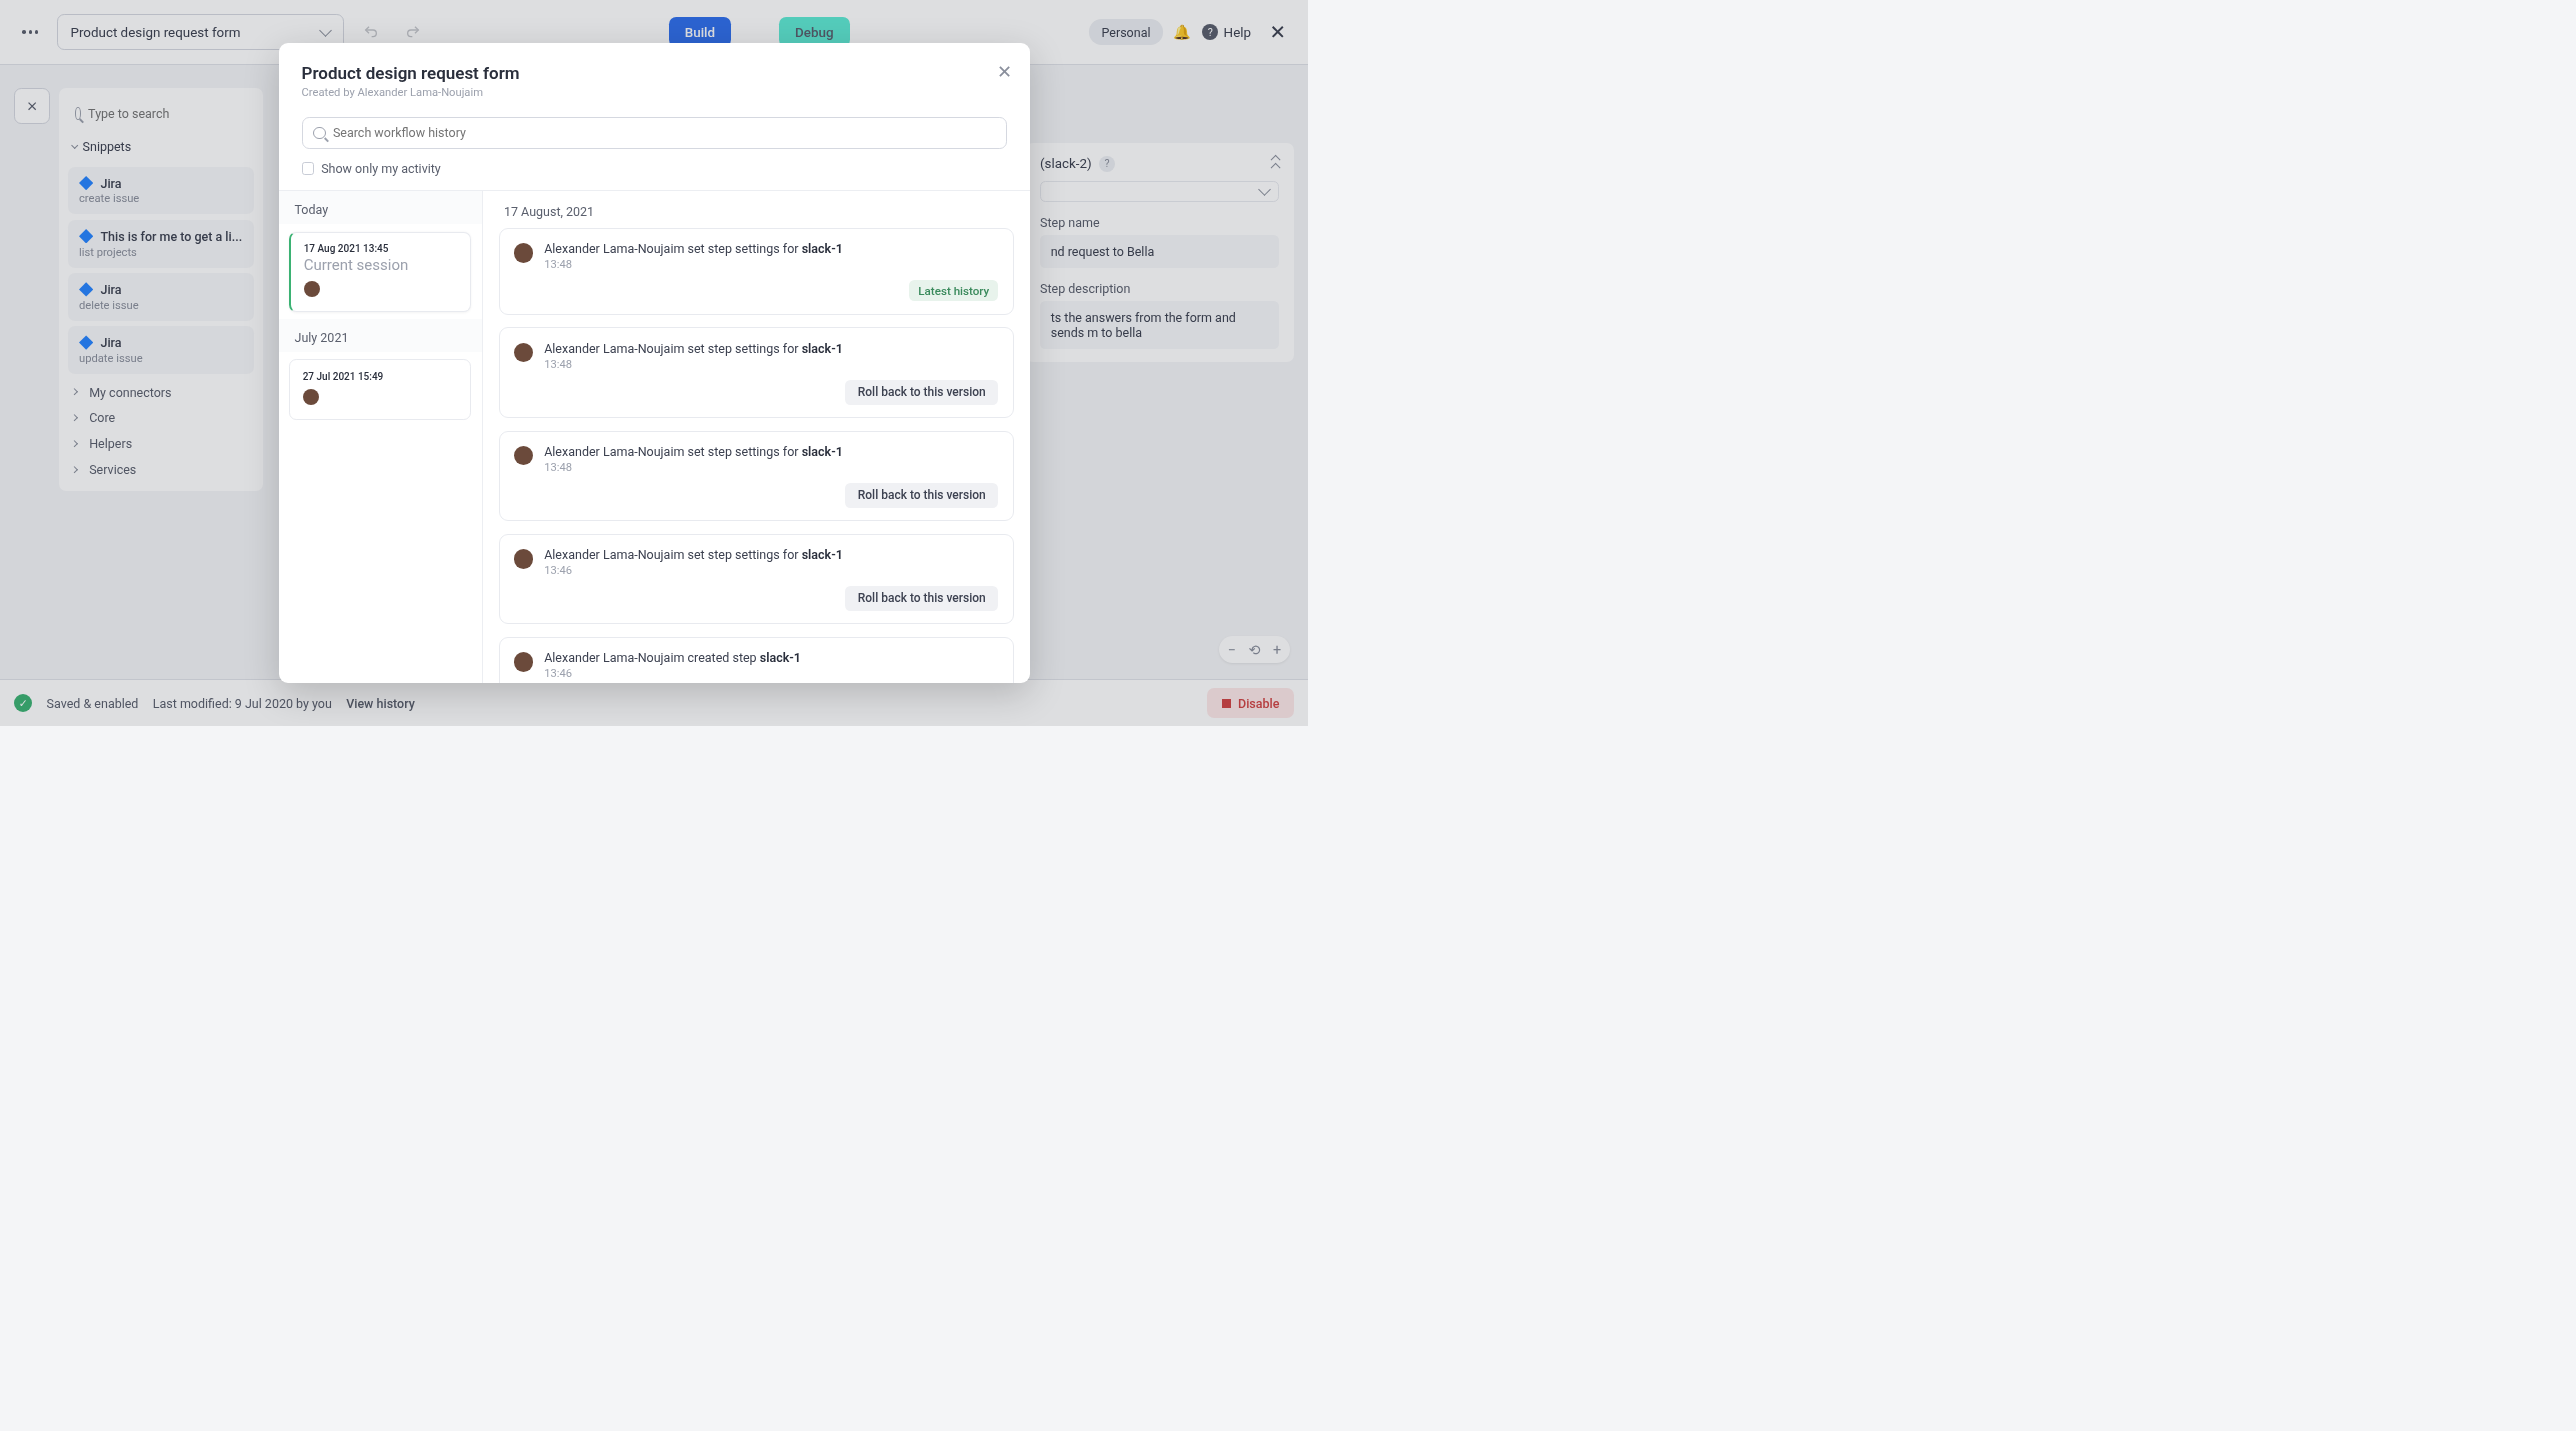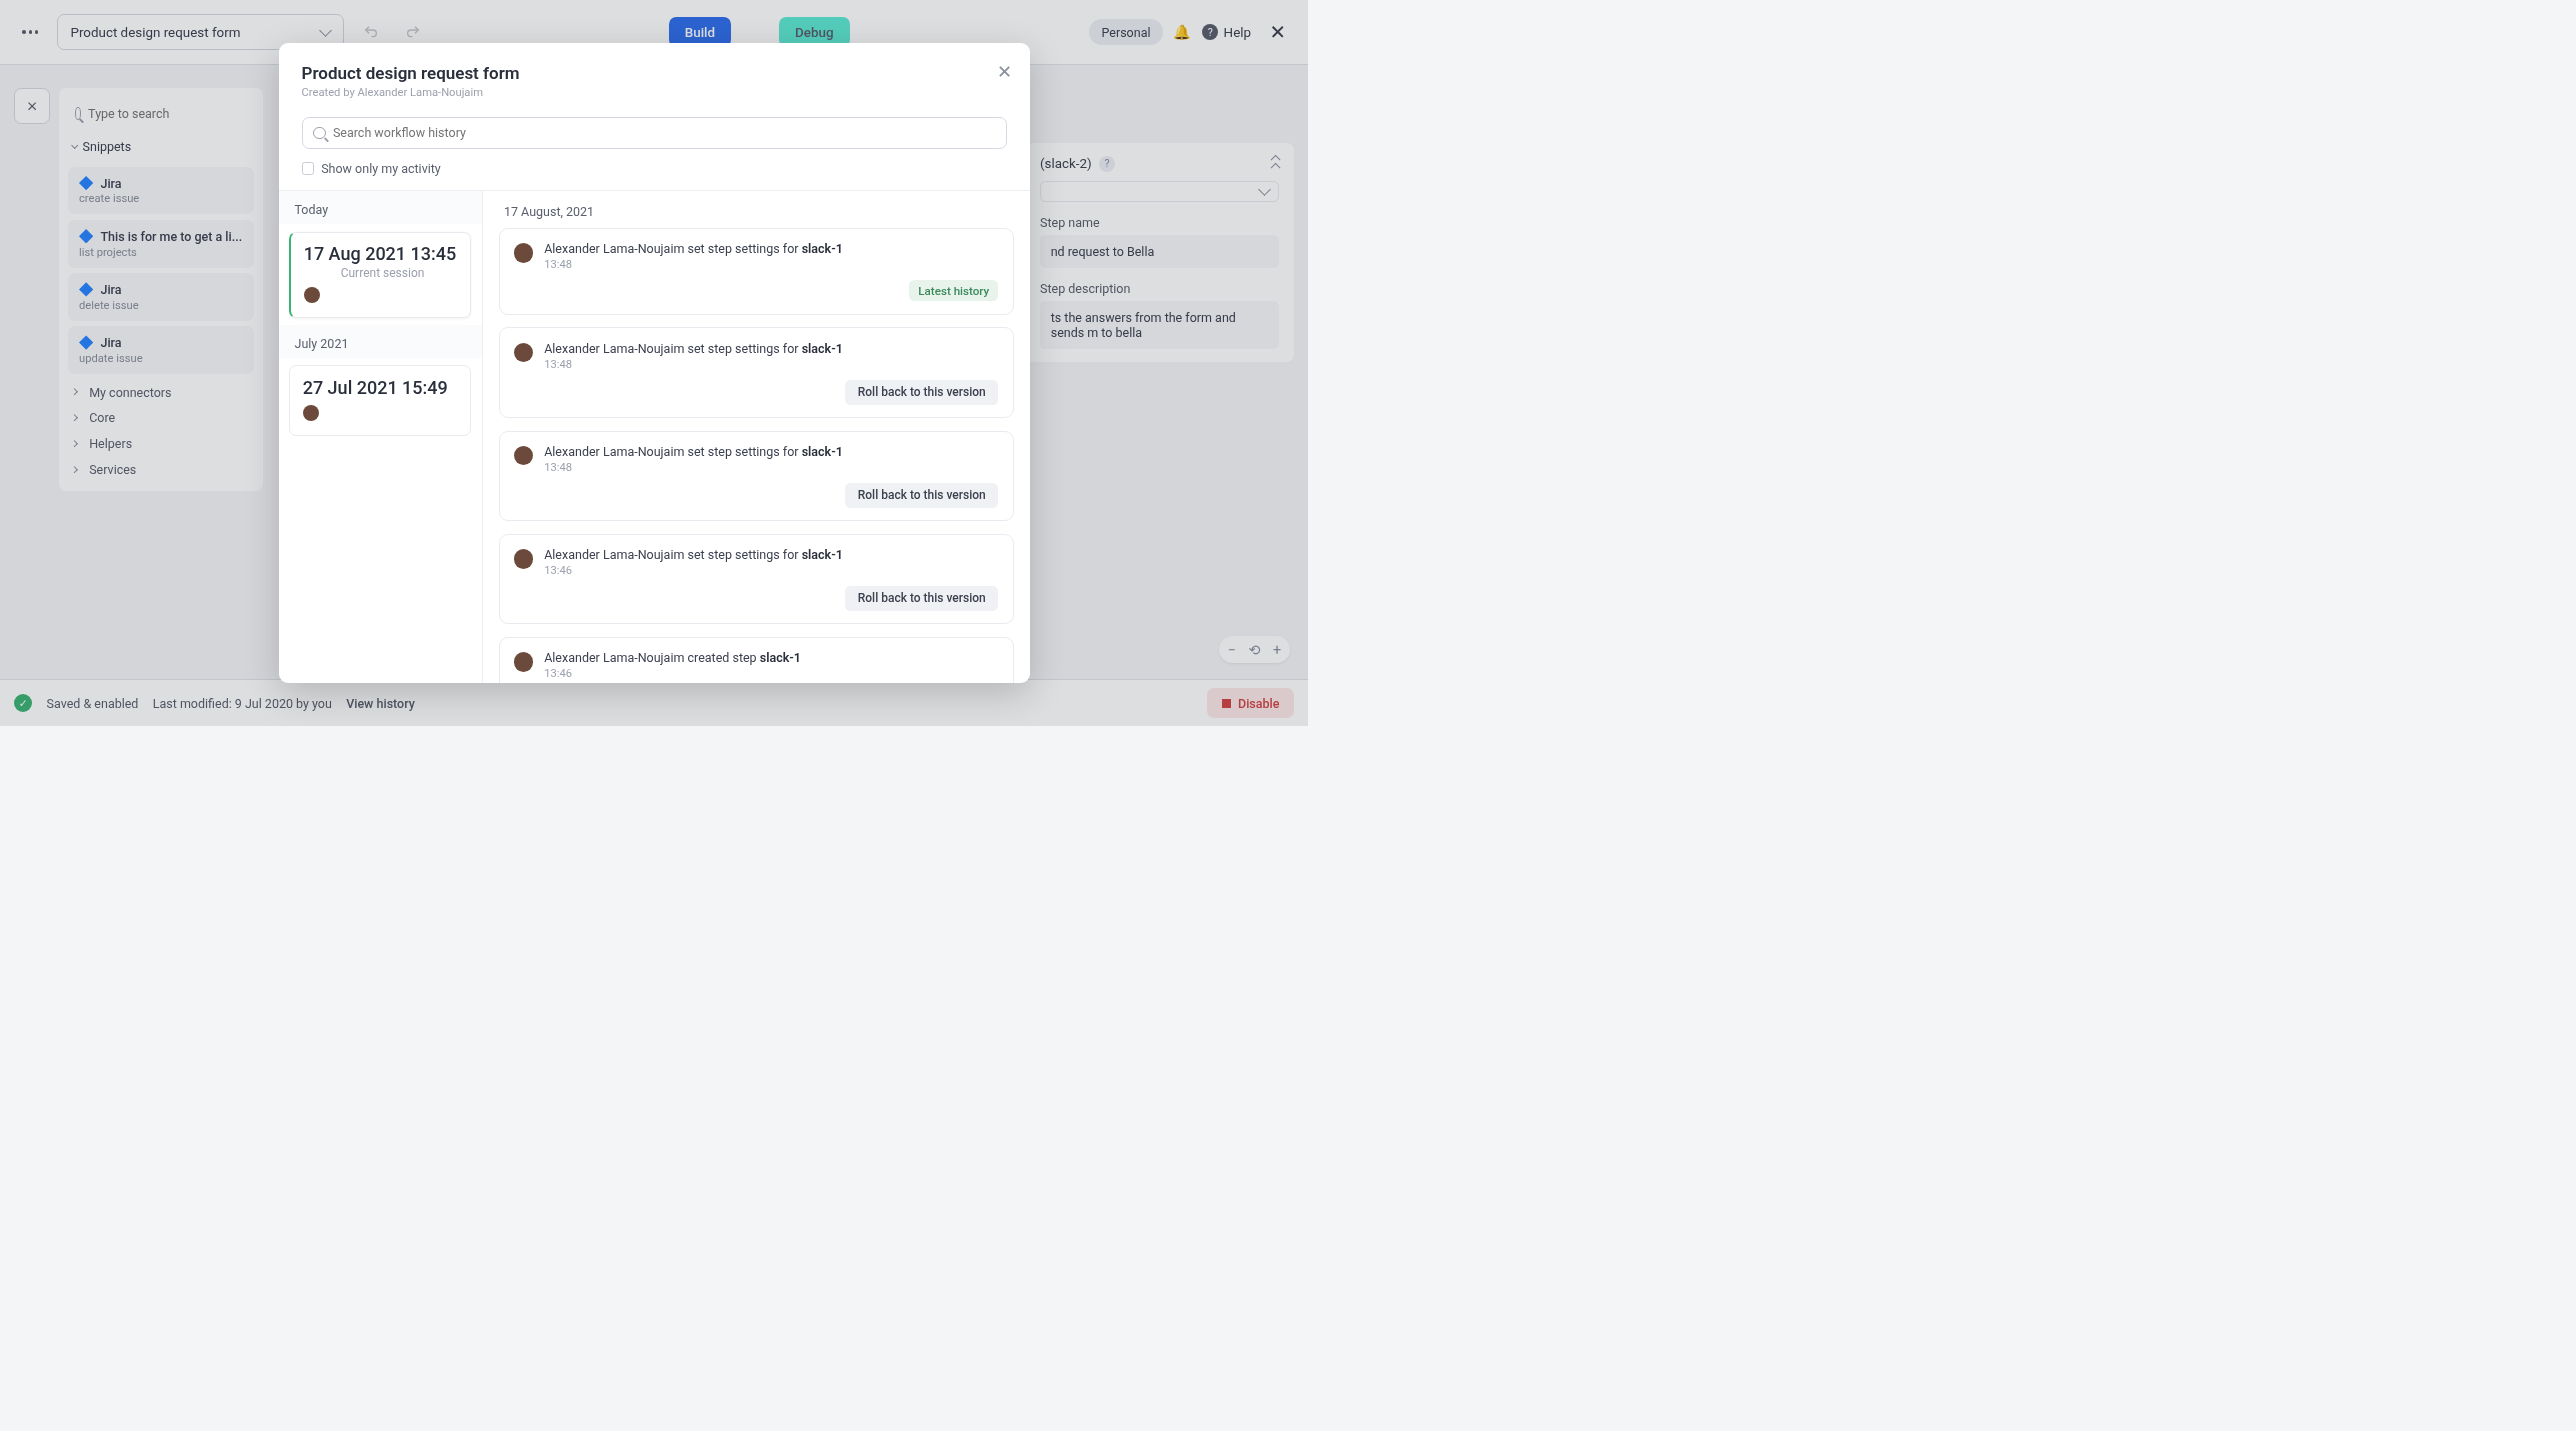--- a/index.html
+++ b/index.html
@@ -68,22 +68,22 @@
 .modal-search-wrap { padding: 12.5px 23px 3.6px; }
 .modal-search { border: 0.9px solid #d5d8e0; border-radius: 7.2px; padding: 7.2px 10.7px; display: flex; align-items: center; gap: 7.2px; }
 .modal-search input { border: none; outline: none; font-size: 12.5px; flex: 1; }
 .checkbox-row { display: flex; align-items: center; gap: 7.2px; padding: 9px 23px 14.3px; font-size: 12.5px; color: #5a5f6d; }
 .checkbox { width: 12.5px; height: 12.5px; border: 1.3px solid #c8ccd6; border-radius: 2.7px; }
 .modal-body { display: flex; flex: 1; border-top: 0.9px solid #eceef2; overflow: hidden; }
 .sessions-col { width: 204px; border-right: 0.9px solid #eceef2; overflow-y: auto; }
 .session-group { padding: 10.7px 16px 7.2px; font-size: 12.5px; color: #5a5f6d; background: #fafbfc; }
 .session-card { margin: 7.2px 10.7px; border: 0.9px solid #e8eaef; border-radius: 7.2px; padding: 10.7px 12.5px; }
 .session-card.active { border-left: 2.7px solid #3bb273; background: #fff; box-shadow: 0 0.9px 2.7px rgba(0,0,0,0.05); }
-.session-card .dt { font-size: 18px; color: #2a2f3c; font-weight: 500; }
-.session-card .cs { font-size: 12px; color: #9ca1ad; margin-top: 1.8px; margin-left: 37px; }
+.session-card .dt { font-size: 10px; color: #2a2f3c; font-weight: 500; }
+.session-card .cs { font-size: 15px; color: #9ca1ad; margin-top: 1.8px; }
 .avatar { width: 16px; height: 16px; border-radius: 50%; background: #6b4a3b; margin-top: 7.2px; display: inline-block; }
 .events-col { flex: 1; overflow-y: auto; padding: 0 16px 16px; }
 .events-date { padding: 12.5px 5.4px 9px; font-size: 12.5px; color: #5a5f6d; }
 .event-card { border: 0.9px solid #e8eaef; border-radius: 9px; padding: 12.5px 14.3px; margin-bottom: 12.5px; }
 .event-row { display: flex; gap: 10.7px; align-items: flex-start; }
 .ev-avatar { width: 19.7px; height: 19.7px; border-radius: 50%; background: #6b4a3b; flex-shrink: 0; margin-top: 1.8px; }
 .ev-text { font-size: 12.5px; color: #3c4150; }
 .ev-text b { font-weight: 600; color: #2a2f3c; }
 .ev-time { font-size: 11.2px; color: #9ca1ad; margin-top: 1.8px; }
 .ev-footer { display: flex; justify-content: flex-end; margin-top: 9px; }

